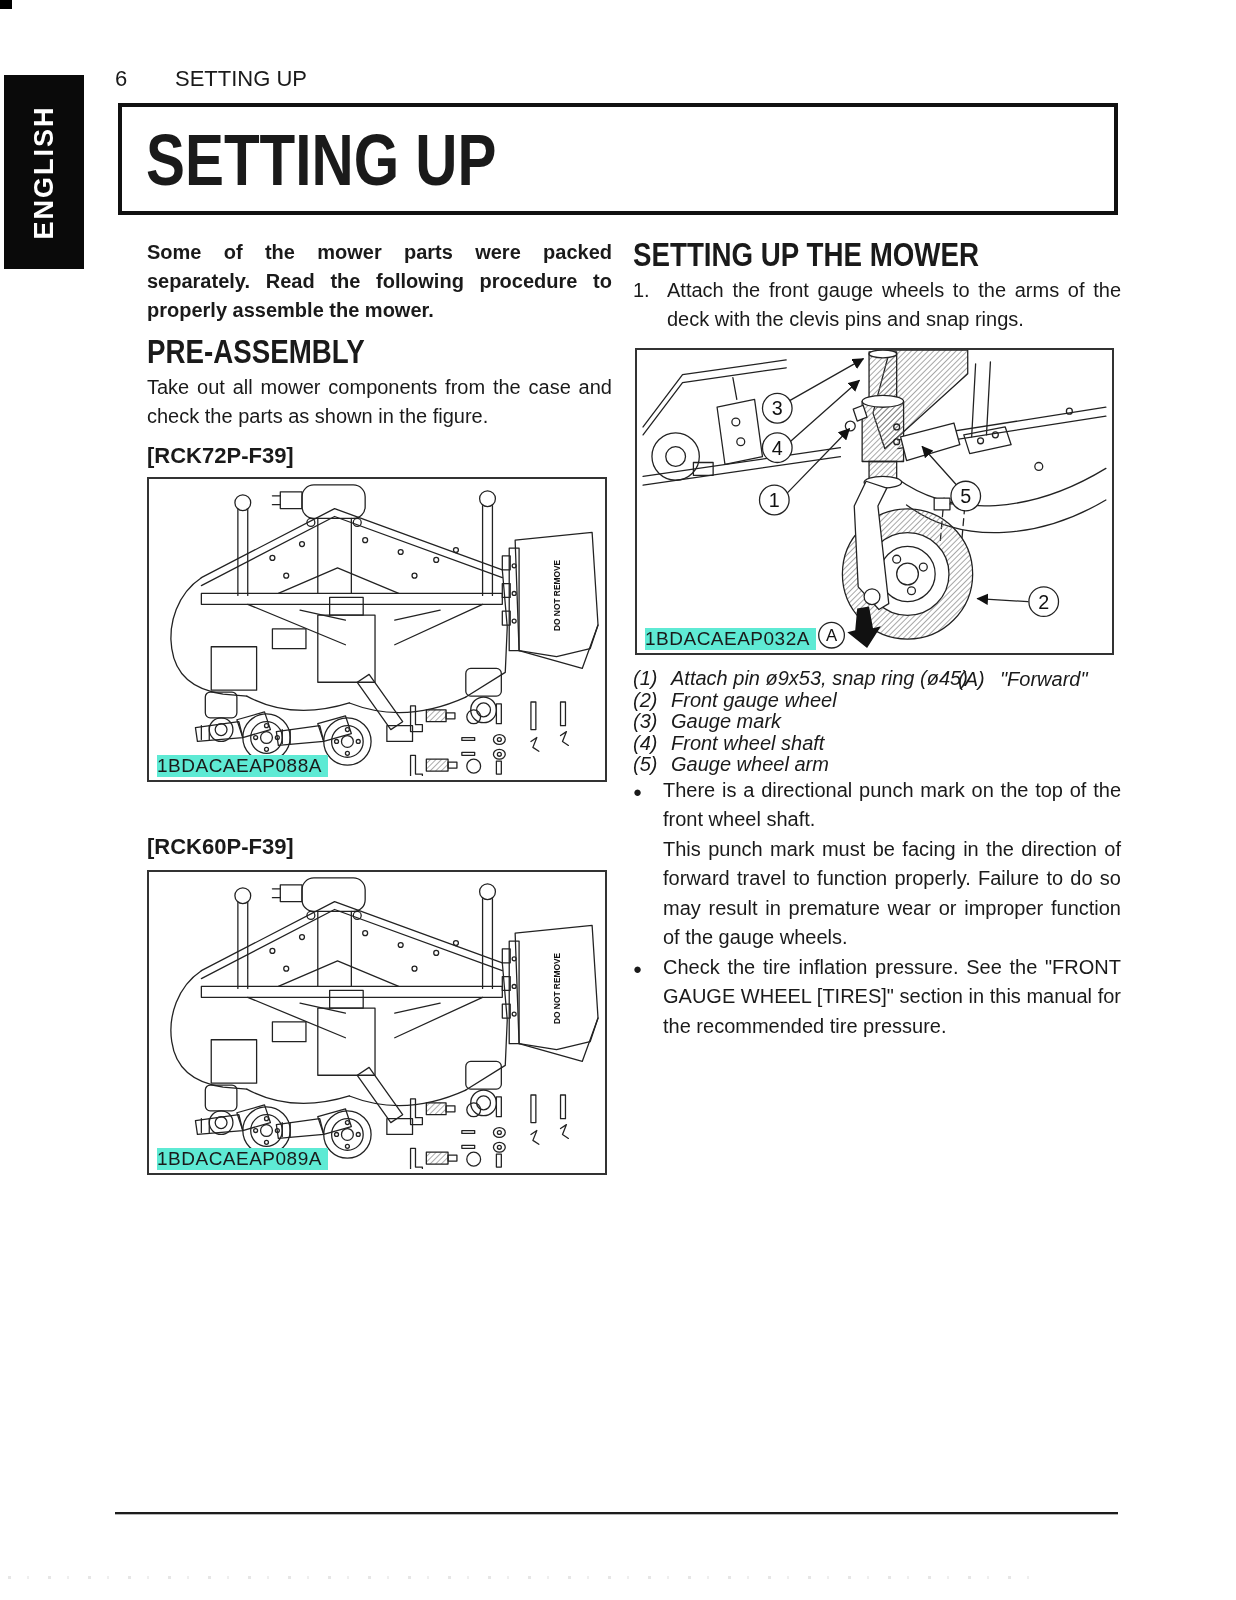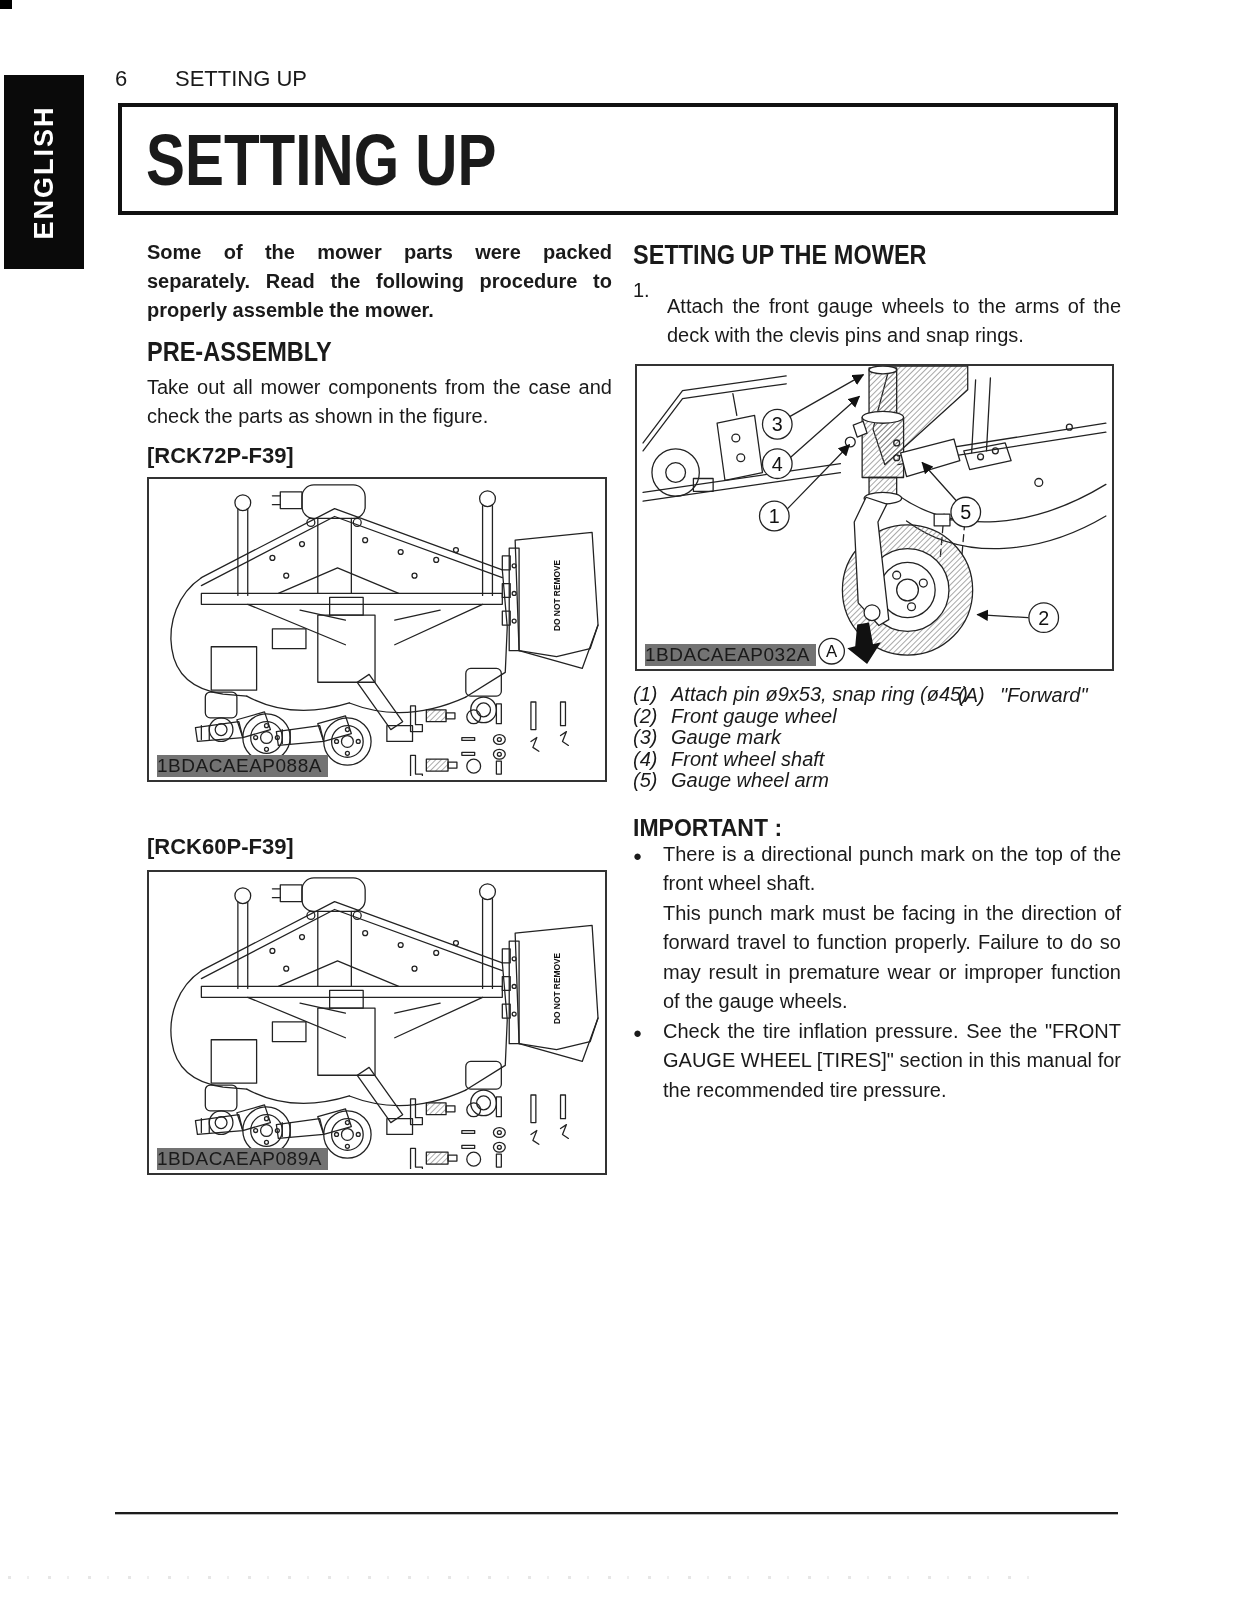--- a/index.html
+++ b/index.html
@@ -14,33 +14,33 @@
   .page-num{width:60px;}
   .title-box{position:absolute;left:118px;top:103px;width:992px;height:104px;border:4px solid #111;
              display:flex;align-items:center;}
   .main-title{font-size:73px;font-weight:bold;transform:scaleX(.8);transform-origin:0 50%;
               margin-left:24px;white-space:nowrap;}
   .col{position:absolute;top:238px;}
   .col-left{left:115px;width:465px;padding-left:32px;}
   .col-right{left:633px;width:488px;}
   p.body{font-size:20px;line-height:29px;text-align:justify;margin:0;}
   .intro{font-weight:bold;}
-  h2{font-size:28px;font-weight:bold;margin:0;line-height:34px;white-space:nowrap;}
+  h2{font-size:33px;font-weight:bold;margin:0;line-height:34px;white-space:nowrap;}
   h2 span{display:inline-block;transform:scaleX(.84);transform-origin:0 50%;}
   .h2-left{margin-top:10px;margin-bottom:4px;}
   .model-label{font-weight:bold;font-size:22px;margin-top:12px;}
   .figure{border:2px solid #333;position:relative;background:#fff;}
   .fig-deck{width:456px;height:301px;margin-top:8px;text-decoration:underline;}
   .fig-deck2{margin-top:10px;}
   .fig-gauge{width:475px;height:303px;margin-top:14px;margin-left:2px;}
-  .fig-caption{position:absolute;left:8px;bottom:3px;font-size:19px;letter-spacing:.5px;background:#737373;padding-right:6px;}
+  .fig-caption{position:absolute;left:8px;bottom:3px;font-size:19px;letter-spacing:.5px;background:#5eead4;padding-right:6px;}
   .label-gap{margin-top:52px;}
   .step{display:flex;font-size:20px;line-height:29px;margin-top:4px;}
   .step-num{width:34px;flex:none;}
-  .step-text{text-align:justify;margin-top:16px;}
+  .step-text{text-align:justify;}
   .legend{margin-top:13px;font-style:italic;font-size:20px;position:relative;}
   .legend-row{display:flex;line-height:21.5px;}
   .legend-key{width:38px;flex:none;}
   .legend-side{position:absolute;left:325px;top:0;display:flex;}
   .legend-side .legend-key{width:42px;}
   .important-h{font-size:23px;font-weight:bold;margin-top:24px;line-height:24px;}
   .bullet{display:flex;font-size:20px;line-height:29.5px;}
   .bullet-dot{width:30px;flex:none;font-size:15px;padding-top:1px;}
   .bullet-text{text-align:justify;white-space:pre-line;}
   .bottom-rule{position:absolute;left:115px;top:1512px;width:1003px;height:2px;background:#1c1c1c;
@@ -411,21 +411,20 @@
       <div class="legend-row">
         <span class="legend-key">(5)</span>
         <span>Gauge wheel arm</span>
       </div>
       <div class="legend-side">
         <span class="legend-key">(A)</span>
         <span>"Forward"</span>
       </div>
     </div>
 
-    <div class="important-h">IMPORTANT :</div>
 
     <div>
       <div class="bullet">
         <span class="bullet-dot">●</span>
         <span class="bullet-text">There is a directional punch mark on the top of the front wheel shaft.
 This punch mark must be facing in the direction of forward travel to function properly. Failure to do so may result in premature wear or improper function of the gauge wheels.</span>
       </div>
       <div class="bullet">
         <span class="bullet-dot">●</span>
         <span class="bullet-text">Check the tire inflation pressure. See the "FRONT GAUGE WHEEL [TIRES]" section in this manual for the recommended tire pressure.</span>

